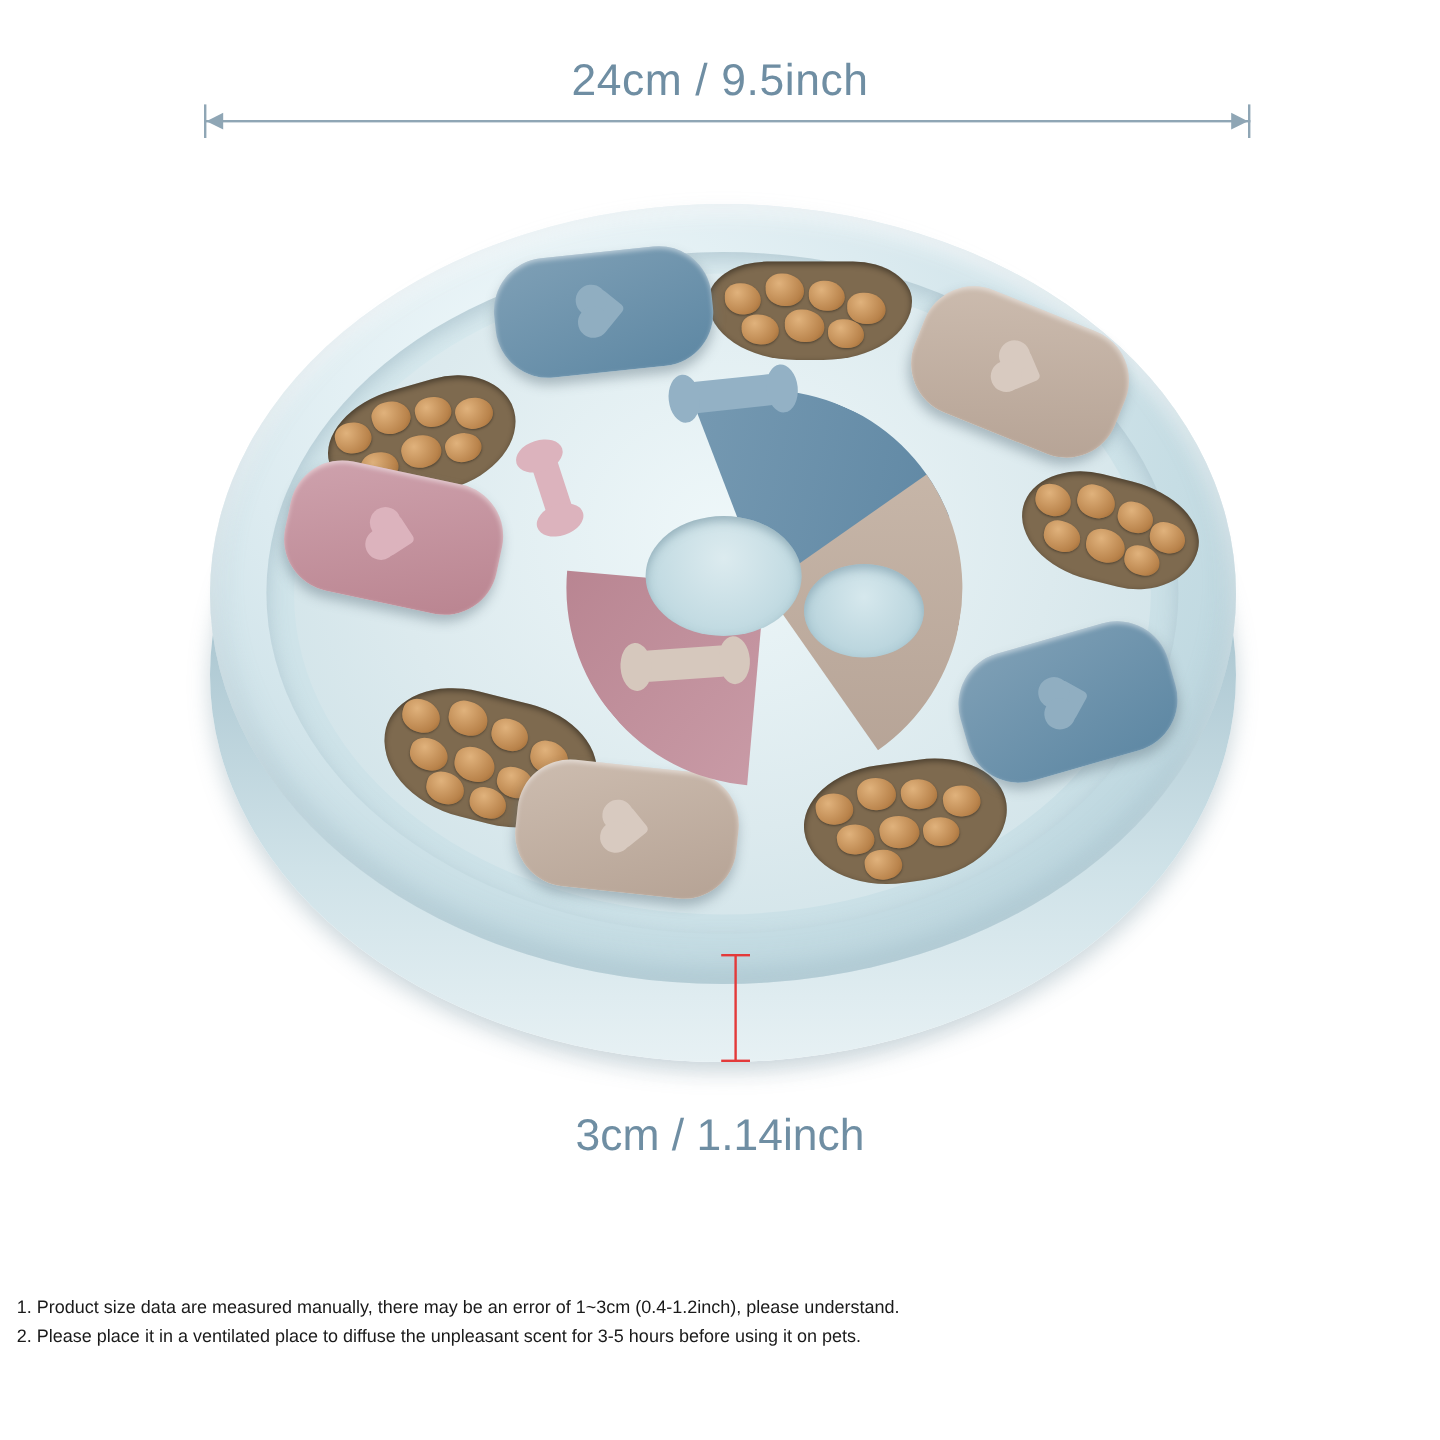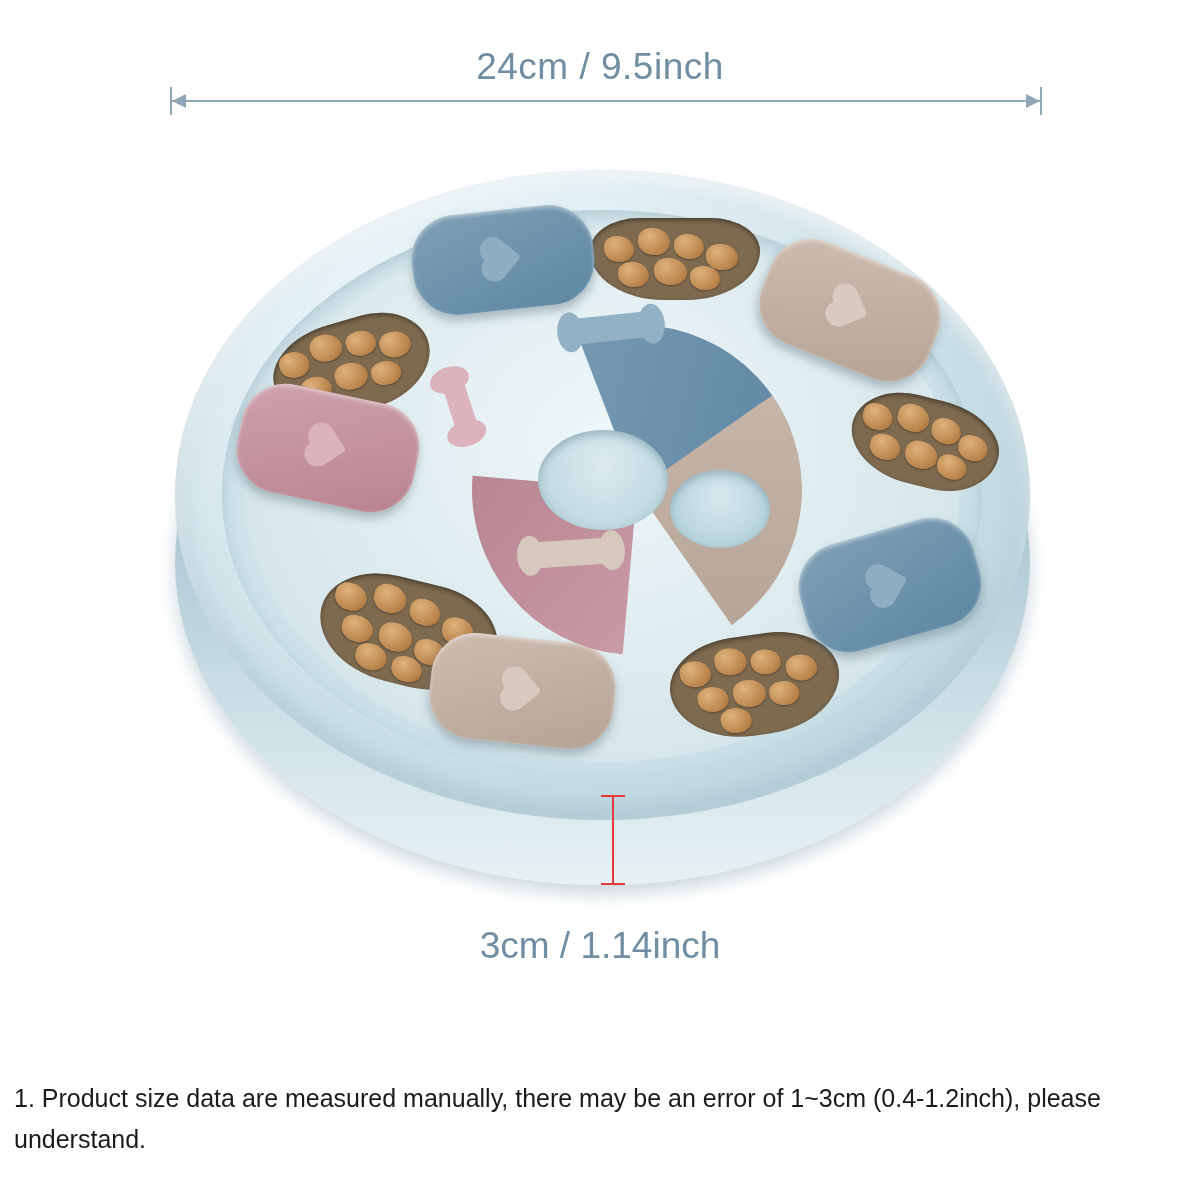--- a/index.html
+++ b/index.html
@@ -231,21 +231,21 @@
     left: 14px;
     top: 1078px;
     width: 1180px;
     color: #1a1a1a;
   }
   .notes .note-title {
     font-size: 23px;
     margin-bottom: 10px;
   }
   .notes .note-line {
-    font-size: 25px;
+    font-size: 15px;
     line-height: 1.62;
   }
 </style>
 </head>
 <body>
 
 <div class="dim-top-label">24cm / 9.5inch</div>
 <div class="dim-top-line">
   <span class="arrow-l"></span>
   <span class="arrow-r"></span>
@@ -339,13 +339,14 @@
 
   <div class="center-hole"></div>
   <div class="center-hole2"></div>
 </div>
 
 <div class="dim-side-line"></div>
 <div class="dim-bottom-label">3cm / 1.14inch</div>
 
 <div class="notes">
   <div class="note-line">1. Product size data are measured manually, there may be an error of 1~3cm (0.4-1.2inch), please understand.</div>
+  <div class="note-line">2. Please place it in a ventilated place to diffuse the unpleasant scent for 3-5 hours before using it on pets.</div>
 </div>
 
 </body></html>

